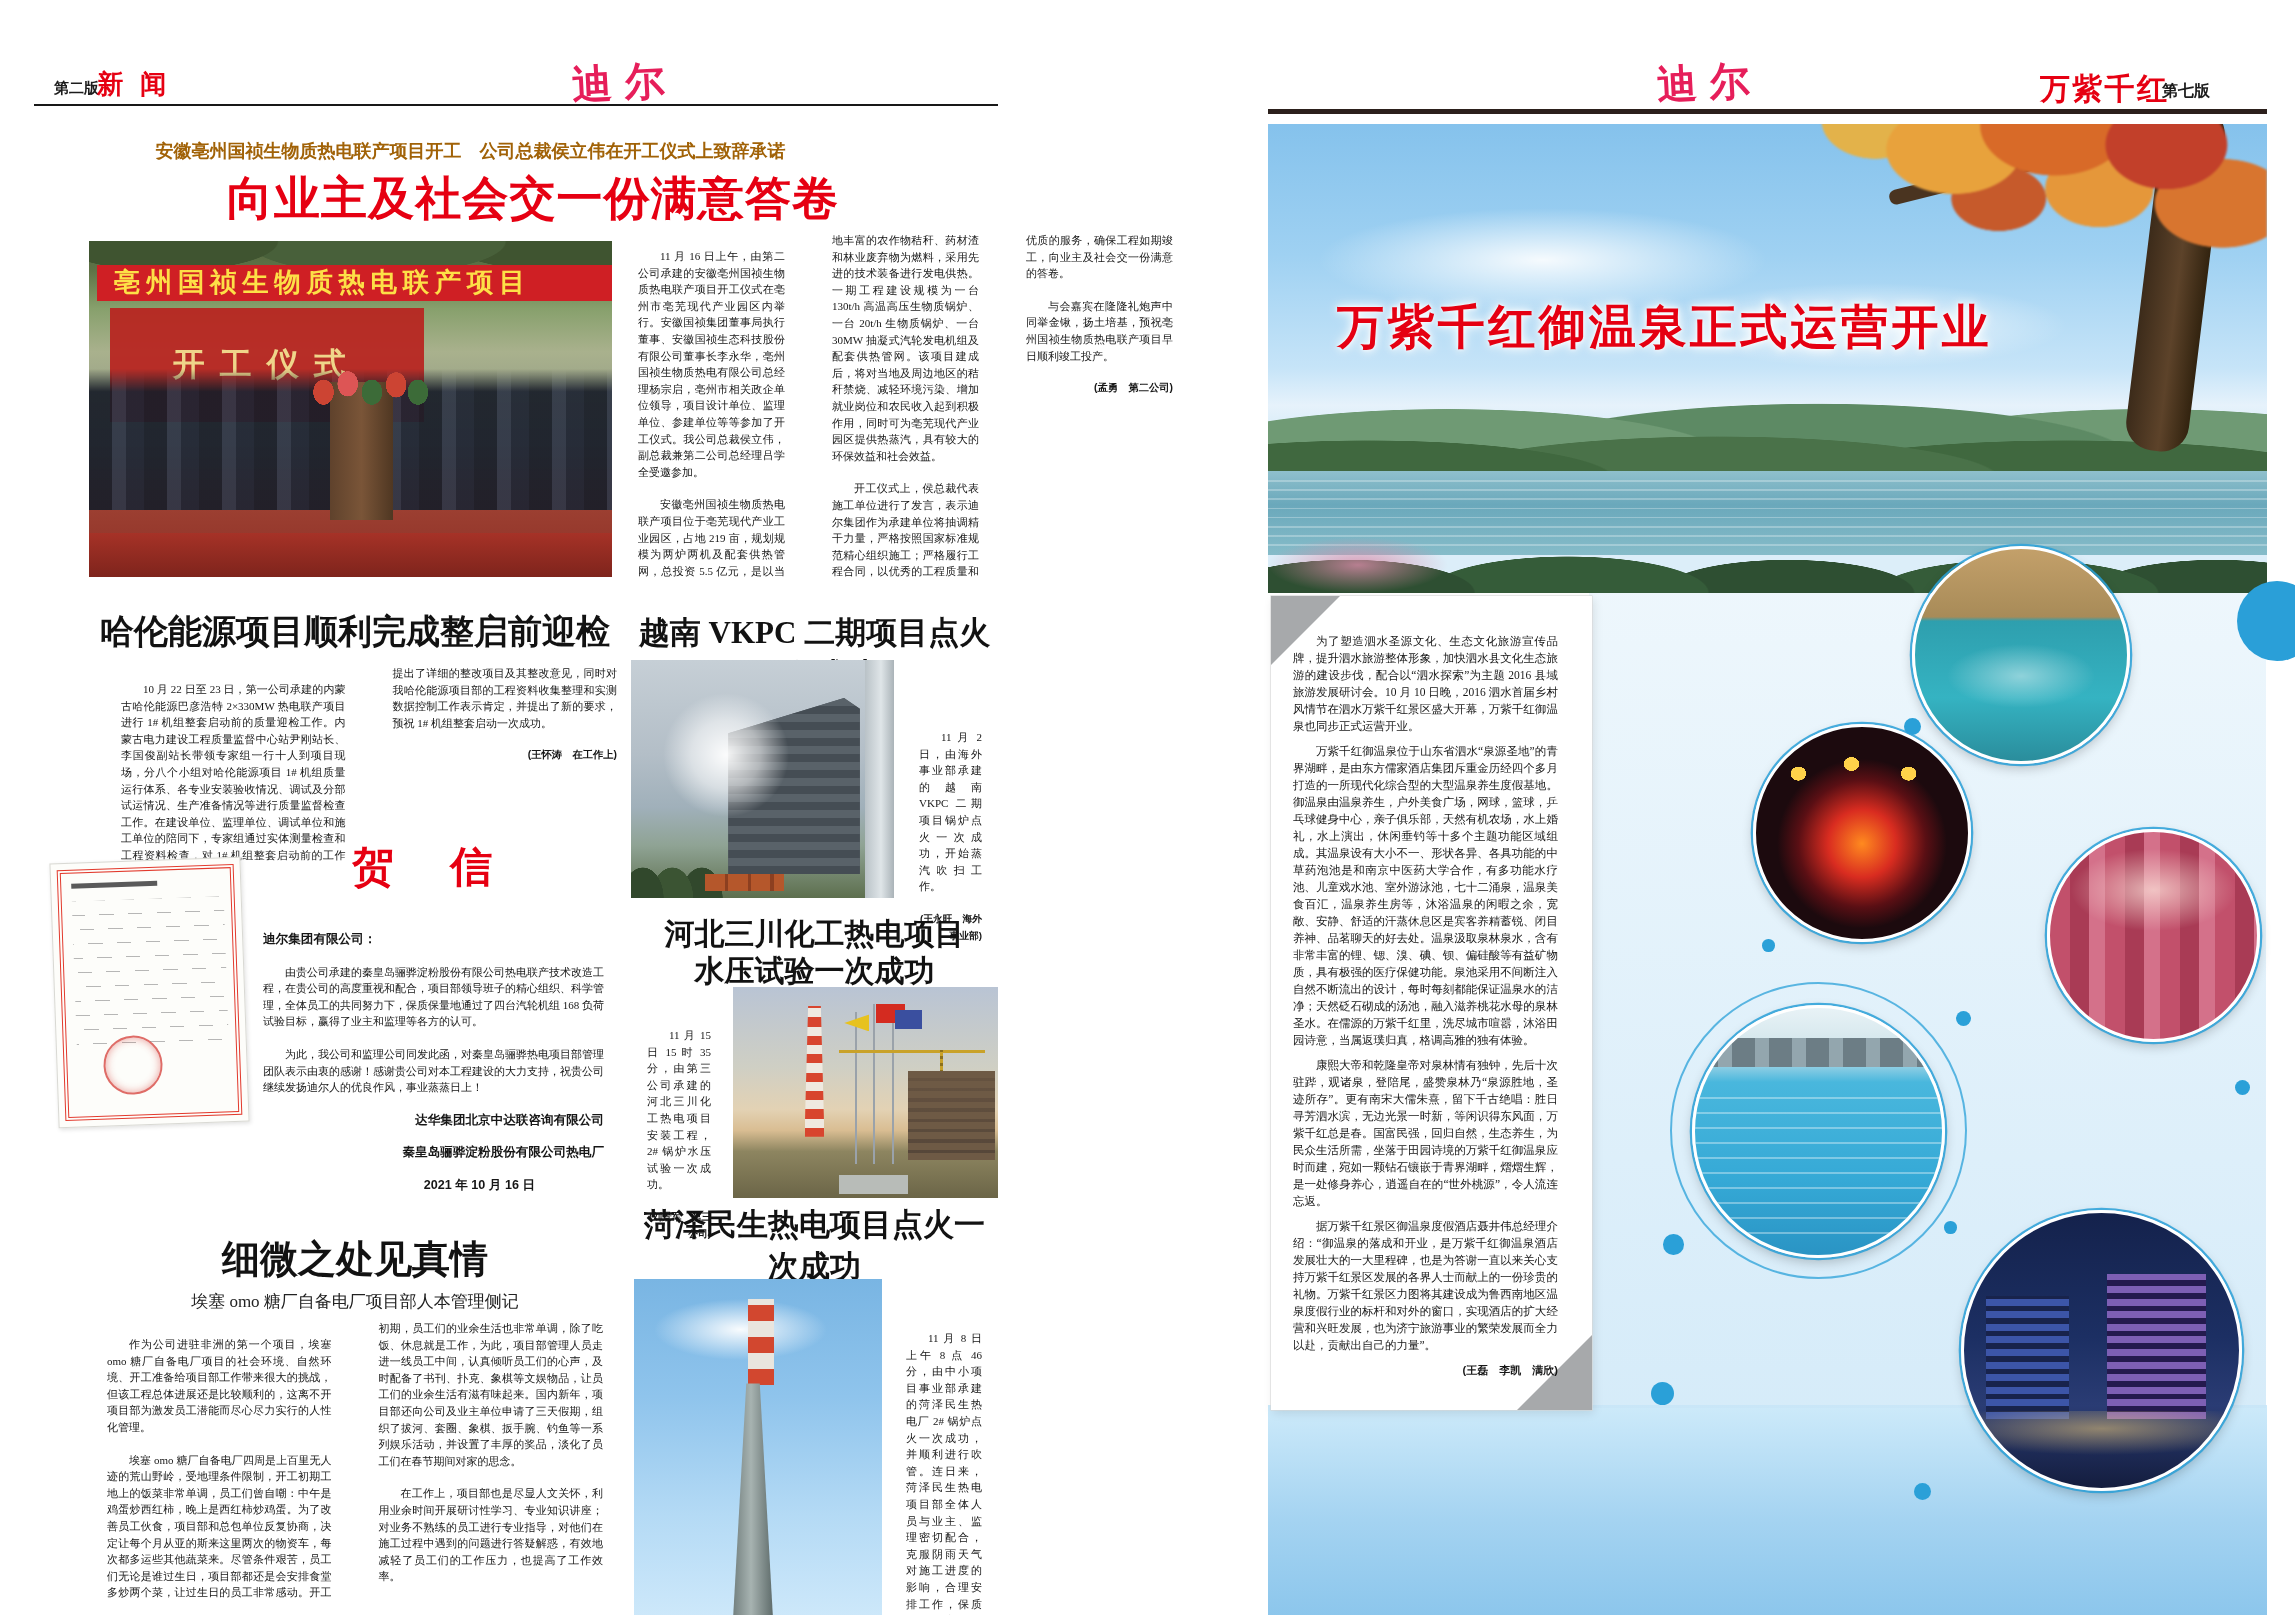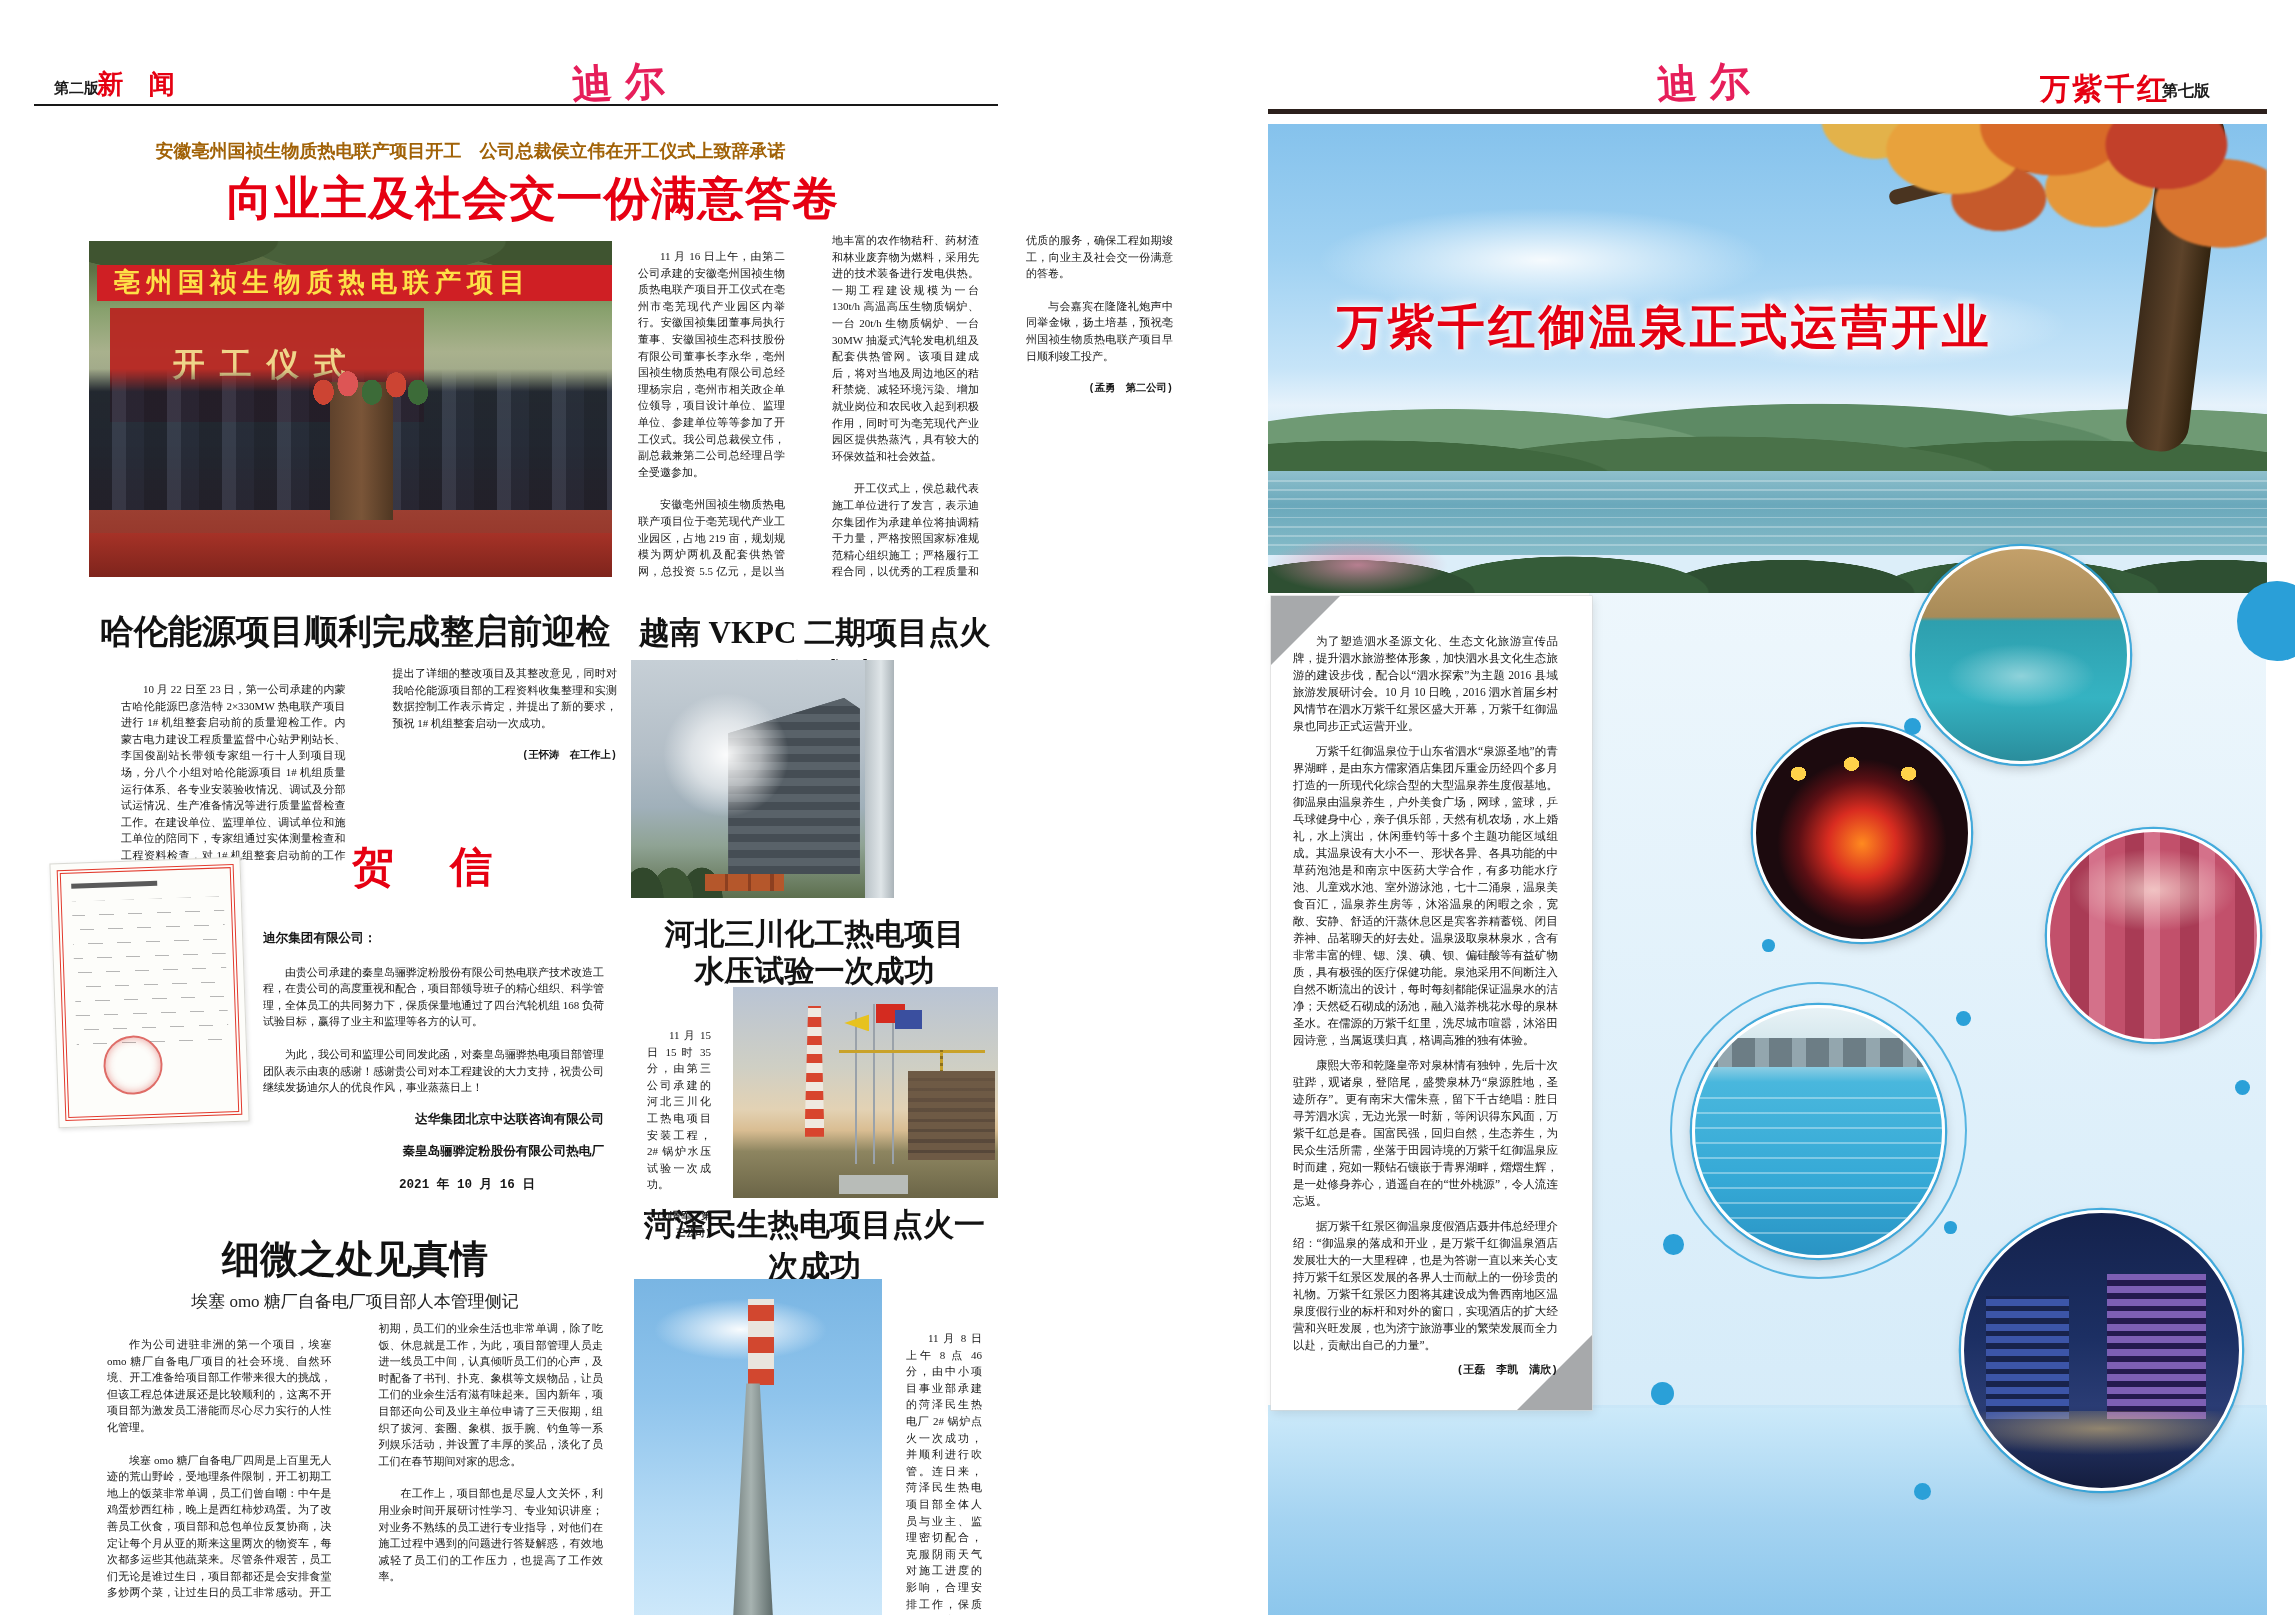--- a/index.html
+++ b/index.html
@@ -1,19 +1,19 @@
 <!DOCTYPE html>
 <html style="font-size:9.2px"><head>
 <meta charset="utf-8">
 <style>
   html,body{margin:0;padding:0;background:#ffffff;}
   #canvas{position:relative;width:2295px;height:1615px;background:#ffffff;overflow:hidden;
           font-family:"Liberation Serif","DejaVu Serif",serif;color:#1c1c1c;}
   .abs{position:absolute;}
-  .hei{font-family:Liberation Mono, monospace;}
+  .hei{font-family:Liberation Sans, sans-serif;}
   .center{text-align:center;}
   .red{color:#e60012;}
   .rule{background:#181818;}
   
   .bodytext{font-size:11px;line-height:16.6px;text-align:justify;color:#161616;}
   .bodytext p{margin:16px;text-indent:2em;}
   .bodytext p.byline{text-indent:0;text-align:right;margin-top:2.3px;}
   .cols2{column-count:2;column-gap:15px;column-fill:auto;}
   
   .h-black{font-weight:bold;color:#121212;}
@@ -89,20 +89,24 @@
     </div>
 
     <div class="abs h-black center" style="left:597px;top:612px;width:367px;font-size:31px;">越南 VKPC 二期项目点火一次成功</div>
     <div class="abs photo" style="left:597px;top:660px;width:263px;height:238px;background:linear-gradient(180deg,#c6cfd6 0%,#b3bec7 40%,#a0b0ba 62%,#8fa394 78%,#5d6f4e 100%);">
       <div style="right:0;top:0;width:11%;height:100%;background:linear-gradient(90deg,#b9c2c7,#dfe5e8 55%,#aab3b8);"></div>
       <div style="right:13%;top:16%;width:50%;height:74%;background:repeating-linear-gradient(0deg,#454d54 0 8px,#596269 8px 16px),linear-gradient(#4a525a,#4a525a);
                   clip-path:polygon(0 20%,88% 0,100% 6%,100% 100%,0 100%);"></div>
       <div style="left:12%;top:14%;width:48%;height:52%;background:radial-gradient(closest-side,rgba(255,255,255,.95),rgba(255,255,255,.55) 55%,rgba(255,255,255,0));"></div>
       <div style="left:0;bottom:0;width:45%;height:20%;background:radial-gradient(25% 90% at 10% 100%,#31482c 0 70%,transparent 71%),radial-gradient(25% 90% at 35% 100%,#3b5433 0 70%,transparent 71%),radial-gradient(25% 90% at 60% 100%,#31482c 0 70%,transparent 71%);"></div>
       <div style="left:28%;bottom:3%;width:30%;height:7%;background:repeating-linear-gradient(90deg,#b5572b 0 19.5px,#8c3f20 19.5px 23px);"></div>
+    </div>
+    <div class="abs bodytext" style="left:869px;top:713px;width:95px;height:189px;">
+      <p>11 月 2 日，由海外事业部承建的越南 VKPC 二期项目锅炉点火一次成功，开始蒸汽吹扫工作。</p>
+      <p class="byline hei" style="font-weight:bold;font-size:9.8px;margin-top:8px;">(王永旺　海外事业部)</p>
     </div>
 
     <div class="abs red center" style="left:212px;top:839px;width:373px;font-size:42px;font-weight:900;letter-spacing:20.7px;font-family:'DejaVu Serif',serif;">贺 信</div>
     <div class="abs letter" style="left:20px;top:860px;width:189px;height:263px;">
       <div class="frame"></div>
       <div class="frame2"></div>
       <div class="head"></div>
       <div class="scriptlines"></div>
       <div class="stamp"></div>
     </div>

